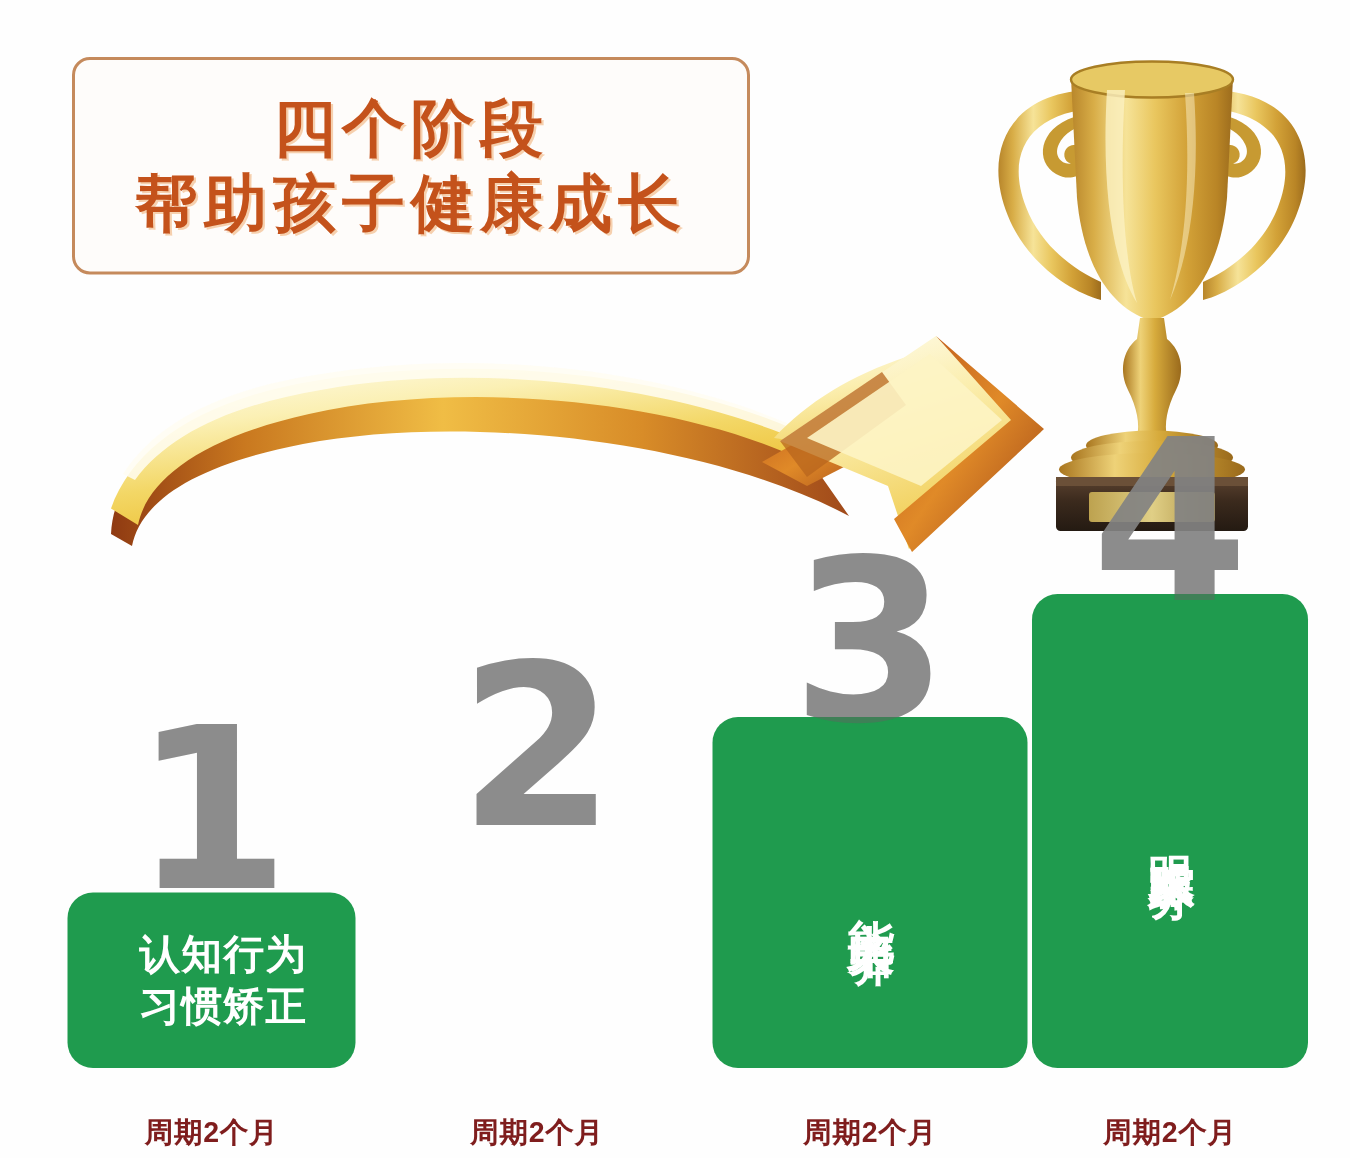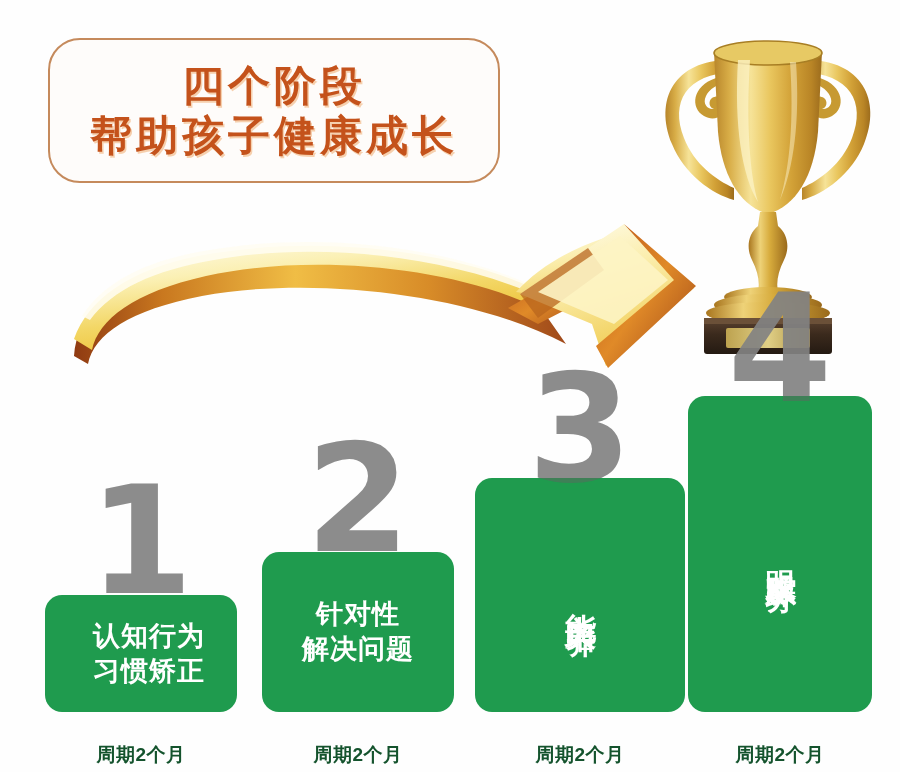--- a/index.html
+++ b/index.html
@@ -17,21 +17,21 @@
     background: #fefefe;
   }
 
   
   .title-plaque {
     position: absolute;
     left: 48px; top: 38px;
     width: 452px; height: 145px;
     background: #fefcfa;
     border: 2.5px solid #c58a5c;
-    border-radius: 32px;
+    border-radius: 12px;
     display: flex;
     flex-direction: column;
     align-items: center;
     justify-content: center;
     gap: 2px;
   }
   .title-line {
     color: #c4521b;
     font-weight: 700;
     letter-spacing: 4px;
@@ -104,21 +104,21 @@
     writing-mode: vertical-rl;
     text-orientation: upright;
     letter-spacing: 4px;
     line-height: 1.18;
   }
   .step-caption {
     position: absolute;
     left: 50%;
     transform: translateX(-50%);
     bottom: 4px;
-    color: #14532d;
+    color: #7f1d1d;
     font-size: 19px;
     font-weight: 700;
     white-space: nowrap;
     letter-spacing: .5px;
   }
 
   
   #step-1 { left: 45px;  width: 192px; }
   #step-1 .step-card    { top: 245px; height: 117px; padding-left: 16px; }
   #step-1 .step-num     { top: 130px; font-size: 150px; }
@@ -325,27 +325,20 @@
           <div class="num-overlay">1</div>
         </div>
         <div class="step-card-label">认知行为
 习惯矫正</div>
       </div>
       <div class="step-caption">周期2个月</div>
     </div>
 
     <div class="step" id="step-2">
       <div class="step-num">2</div>
-      <div class="step-card">
-        <div class="card-num-clip">
-          <div class="num-overlay">2</div>
-        </div>
-        <div class="step-card-label">针对性
-解决问题</div>
-      </div>
       <div class="step-caption">周期2个月</div>
     </div>
 
     <div class="step vertical" id="step-3">
       <div class="step-num">3</div>
       <div class="step-card">
         <div class="card-num-clip">
           <div class="num-overlay">3</div>
         </div>
         <div class="step-card-label">能力培养</div>

